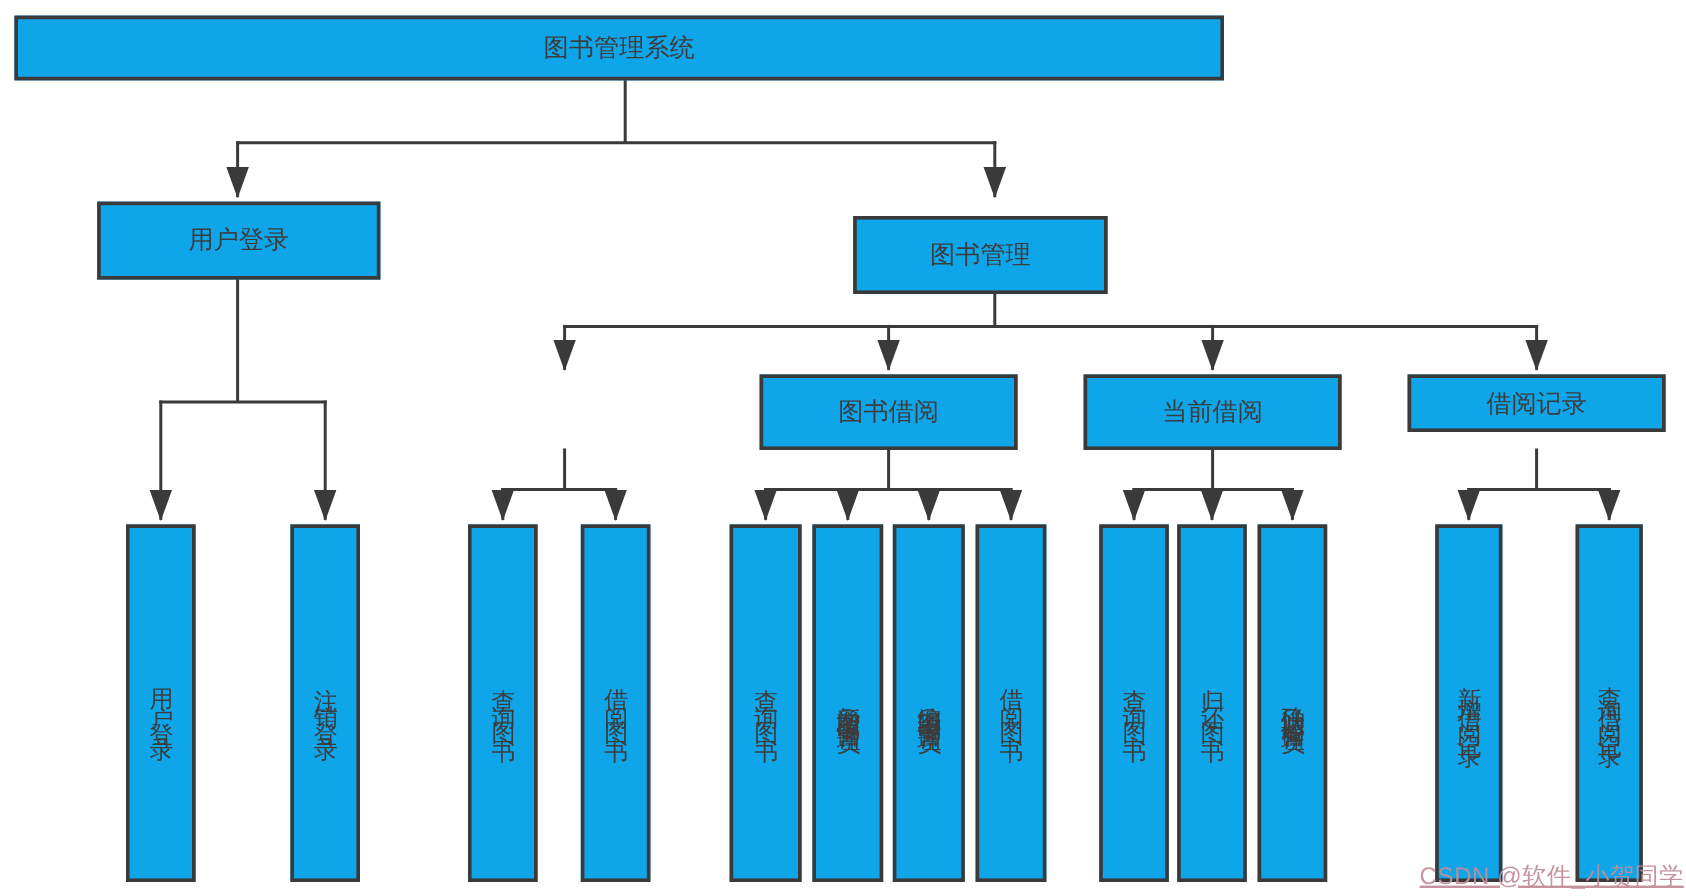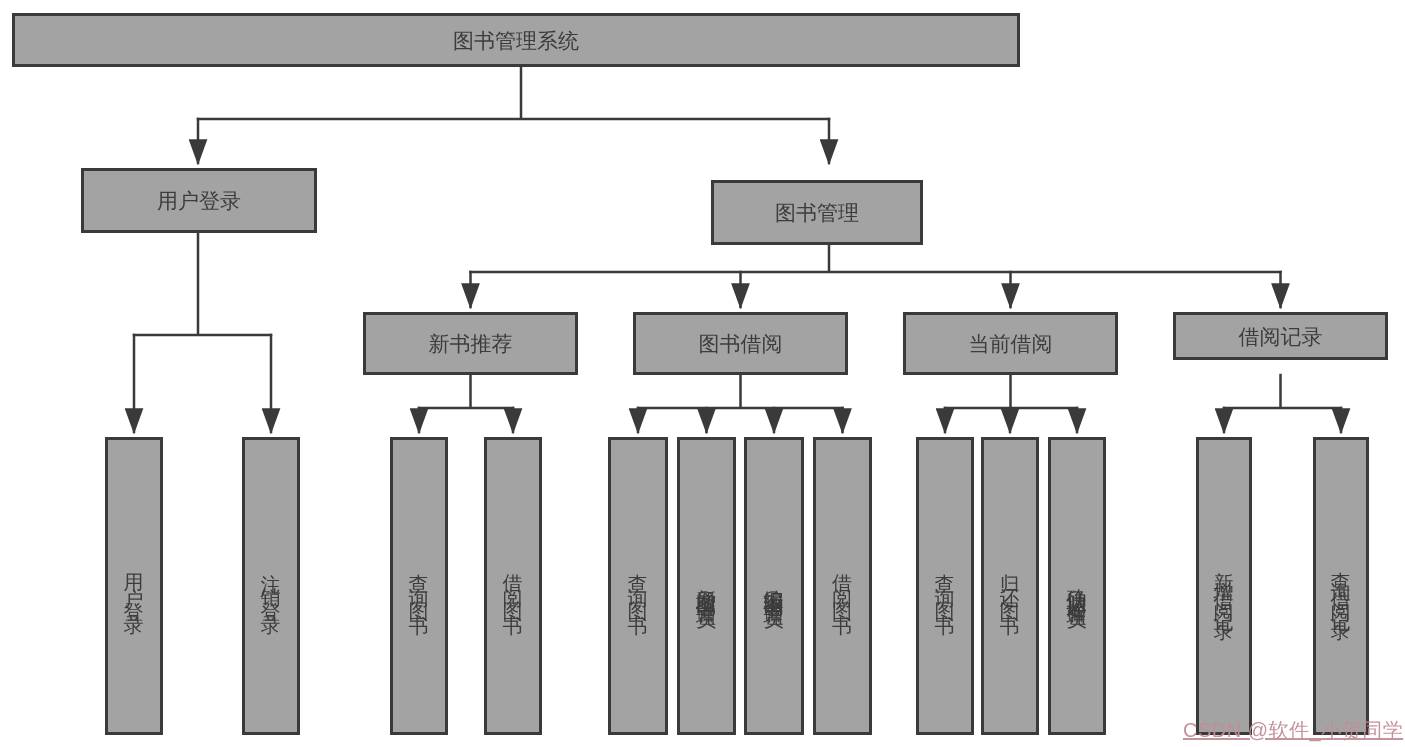--- a/index.html
+++ b/index.html
@@ -7,21 +7,21 @@
   body {
     width:1405px; height:747px;
     position:relative; overflow:hidden;
     font-family:"Liberation Sans", sans-serif;
   }
   .stage { position:absolute; left:0; top:0; width:1405px; height:747px; }
   svg.connectors { position:absolute; left:0; top:0; }
   .box {
     position:absolute;
     border:3px solid #3a3a3a;
-    background:#a3a3a3;
+    background:#0ea5e9;
     display:flex; align-items:center; justify-content:center;
     color:#3c3c3c;
     font-size:21px;
     line-height:1;
     white-space:nowrap;
   }
   .leaf {
     writing-mode:vertical-rl;
     text-orientation:mixed;
     font-size:20px;
@@ -85,21 +85,20 @@
       <line x1="1224" y1="408" x2="1224" y2="432" marker-end="url(#arrow)"></line>
       <line x1="1341" y1="408" x2="1341" y2="432" marker-end="url(#arrow)"></line>
     </g>
   </svg>
 
   <div class="box" style="left:12px;top:13px;width:1008px;height:54px">图书管理系统</div>
 
   <div class="box" style="left:81px;top:168px;width:236px;height:65px">用户登录</div>
   <div class="box" style="left:711px;top:180px;width:212px;height:65px">图书管理</div>
 
-  <div class="box" style="left:363px;top:312px;width:215px;height:63px">新书推荐</div>
   <div class="box" style="left:903px;top:312px;width:215px;height:63px">当前借阅</div>
   <div class="box" style="left:633px;top:312px;width:215px;height:63px">图书借阅</div>
   <div class="box" style="left:1173px;top:312px;width:215px;height:48px">借阅记录</div>
 
   <div class="box leaf" style="left: 105px; top: 437px; width: 58px; height: 298px; letter-spacing: 14px;">用户登录</div>
   <div class="box leaf" style="left: 242px; top: 437px; width: 58px; height: 298px; letter-spacing: 14px;">注销登录</div>
 
   <div class="box leaf" style="left: 390px; top: 437px; width: 58px; height: 298px; letter-spacing: 14px;">查询图书</div>
   <div class="box leaf" style="left: 484px; top: 437px; width: 58px; height: 298px; letter-spacing: 14px;">借阅图书</div>
 

